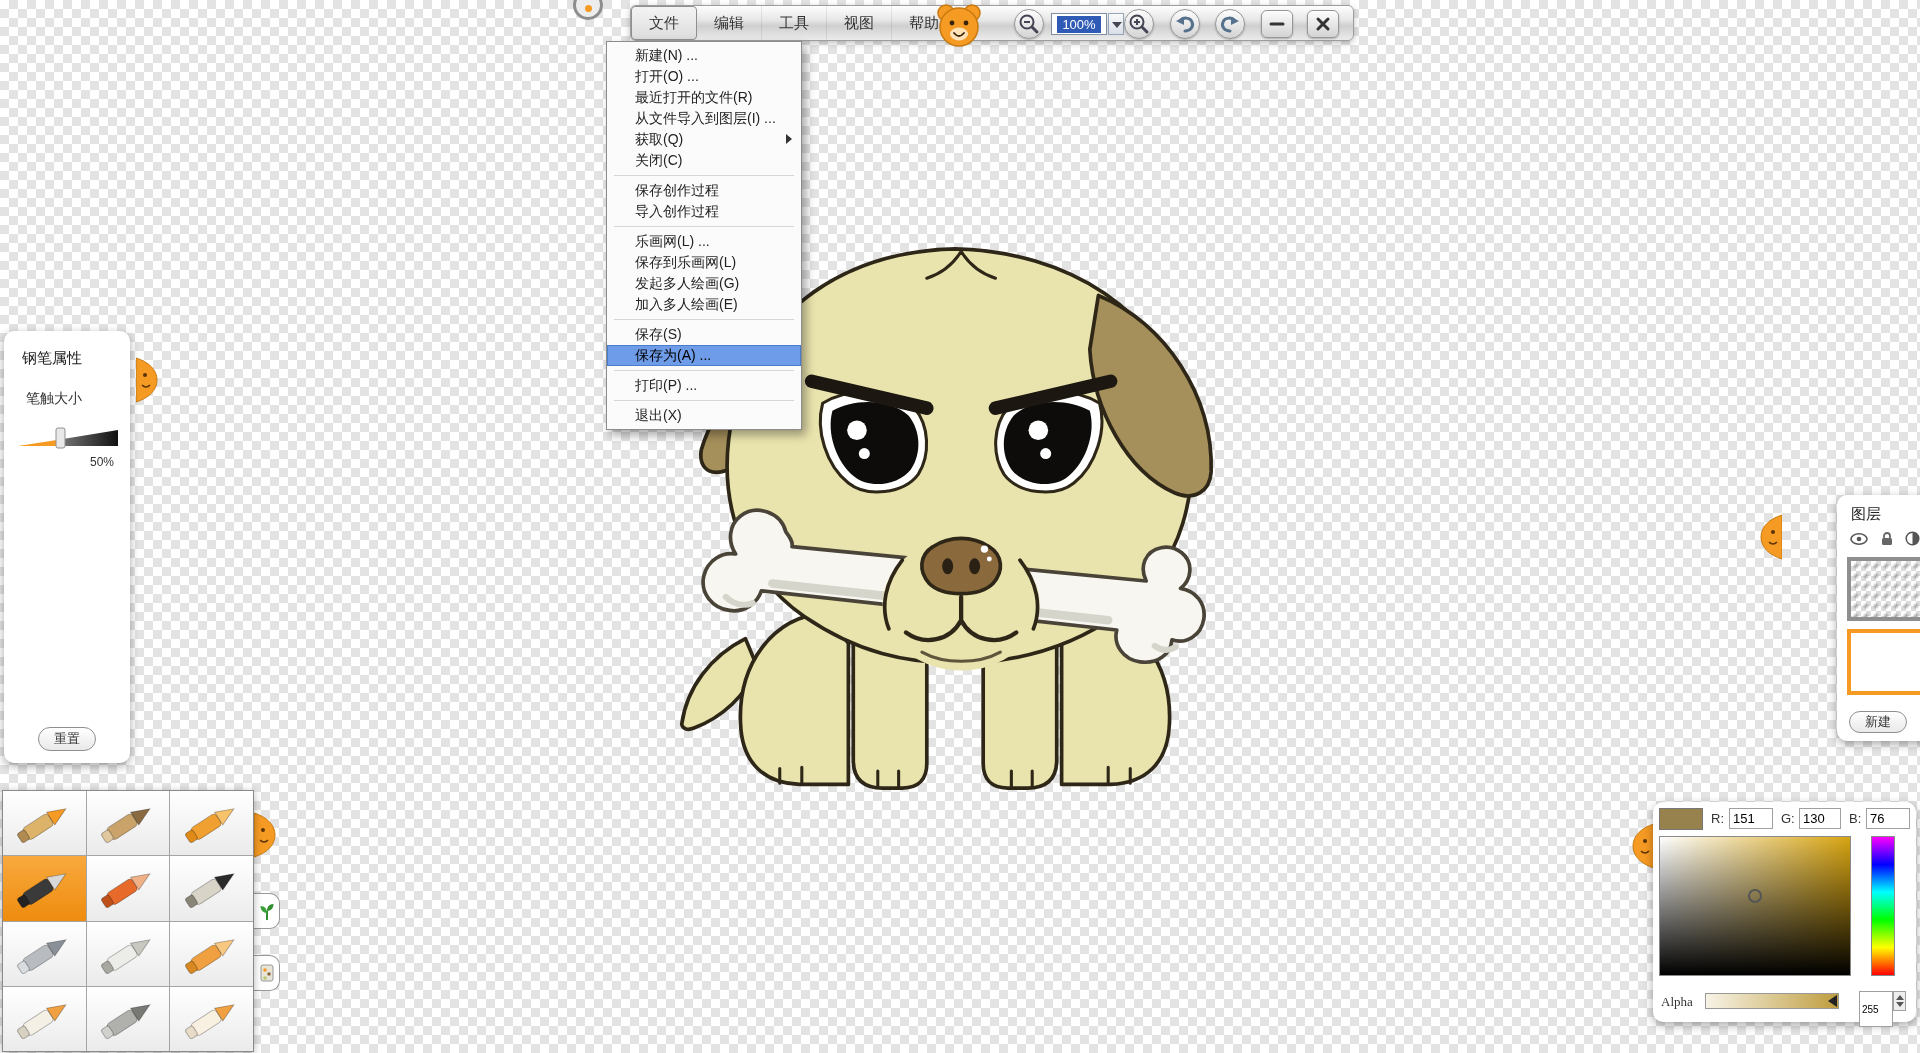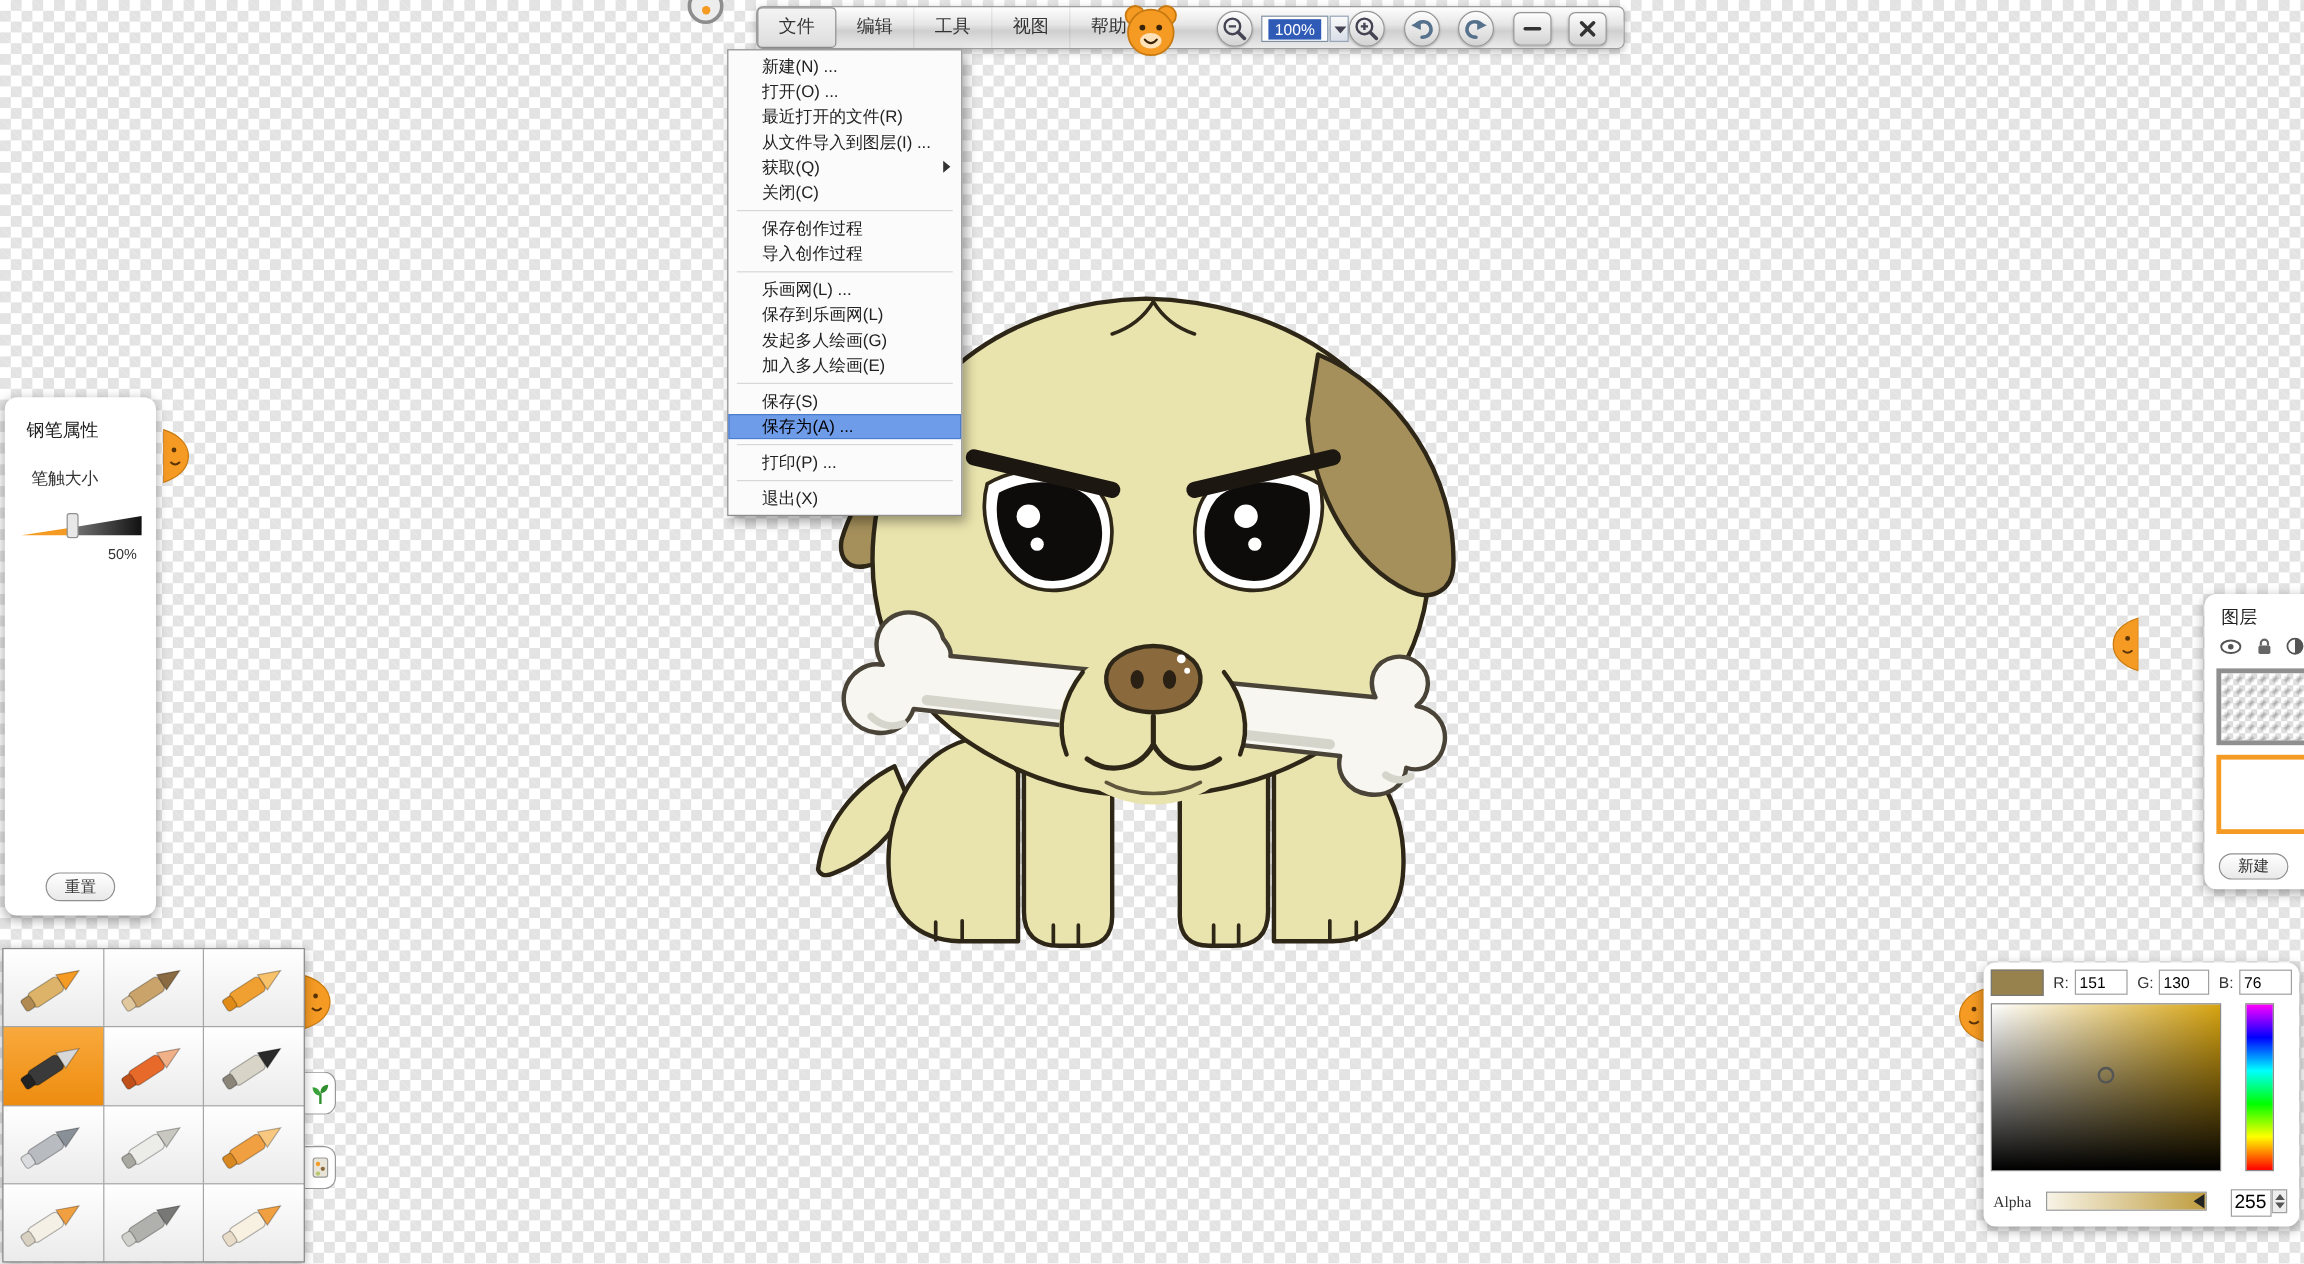--- a/index.html
+++ b/index.html
@@ -107,21 +107,21 @@
   .sv-square{position:absolute;left:6px;top:34px;width:192px;height:140px;border:1px solid #8a8a8a;cursor:crosshair;
     background:linear-gradient(to top,#000,rgba(0,0,0,0)),linear-gradient(to right,#fff,#d7a411);}
   .sv-pointer{position:absolute;left:88px;top:52px;width:14px;height:14px;border:2px solid #555;border-radius:50%;}
   .hue-bar{position:absolute;left:218px;top:34px;width:24px;height:140px;border:1px solid #8a8a8a;cursor:pointer;
     background:linear-gradient(#ff00ff,#0000ff 20%,#00ffff 40%,#00ff00 60%,#ffff00 80%,#ff0000);}
   .alpha-label{position:absolute;left:8px;top:192px;font-size:13px;color:#333;font-family:"Liberation Serif",serif;}
   .alpha-bar{position:absolute;left:52px;top:191px;width:134px;height:16px;border:1px solid #999;cursor:pointer;
     background:linear-gradient(to right,#f7f3e6,#bf9d3f);}
   .alpha-pointer{position:absolute;right:1px;top:1px;width:0;height:0;border-right:9px solid #222;
     border-top:6px solid transparent;border-bottom:6px solid transparent;}
-  .alpha-input{position:absolute;left:206px;top:189px;width:34px;height:23px;border:1px solid #a0a0a0;font-size:16px;padding:0 2px;}
+  .alpha-input{position:absolute;left:206px;top:189px;width:34px;height:36px;border:1px solid #a0a0a0;font-size:10px;padding:0 2px;}
   .spinner{position:absolute;left:240px;top:189px;width:13px;height:20px;border:1px solid #a0a0a0;background:#eee;cursor:pointer;}
   .spinner .up,.spinner .dn{position:absolute;left:2px;width:0;height:0;border-left:4px solid transparent;border-right:4px solid transparent;}
   .spinner .up{top:3px;border-bottom:5px solid #555;}
   .spinner .dn{bottom:3px;border-top:5px solid #555;}
 
   .dog-svg{position:absolute;left:667px;top:239px;z-index:10;}
 </style>
 </head>
 <body>
 

